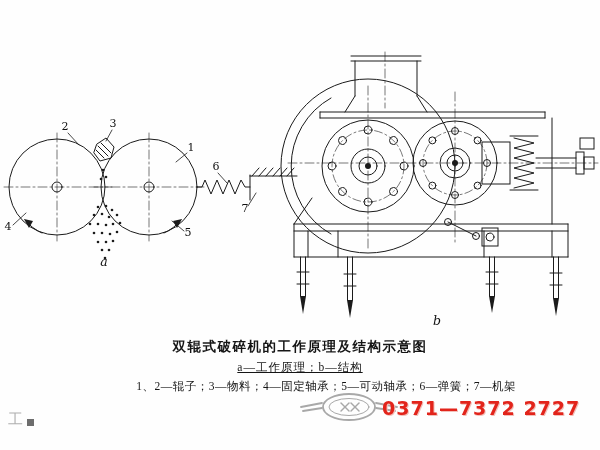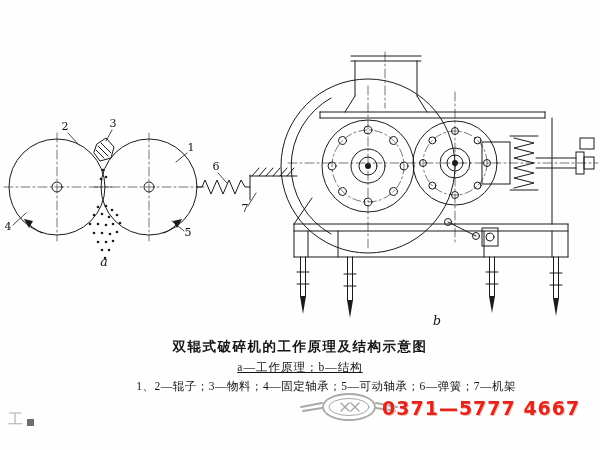--- a/index.html
+++ b/index.html
@@ -271,17 +271,17 @@
             <line x1="359" y1="403" x2="351" y2="411"></line>
       </g>
     </g>
   </g>
 </svg>
 
 <div class="caption cap-title">双辊式破碎机的工作原理及结构示意图</div>
 <div class="caption cap-sub">a—工作原理；b—结构</div>
 <div class="caption cap-legend">1、2—辊子；3—物料；4—固定轴承；5—可动轴承；6—弹簧；7—机架</div>
 
-<div class="phone">0371—5777 4667</div>
+<div class="phone">0371—7372 2727</div>
 <div class="corner-mark">工</div>
 <div class="corner-sq"></div>
 
 </div>
 
 </body></html>

